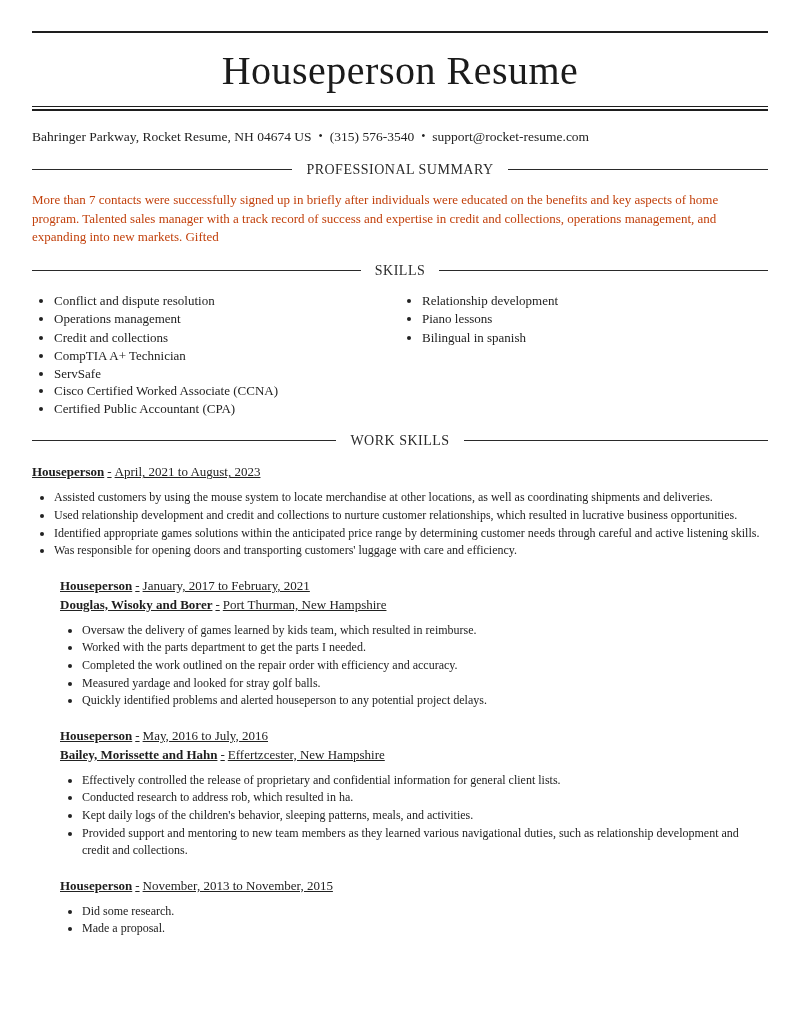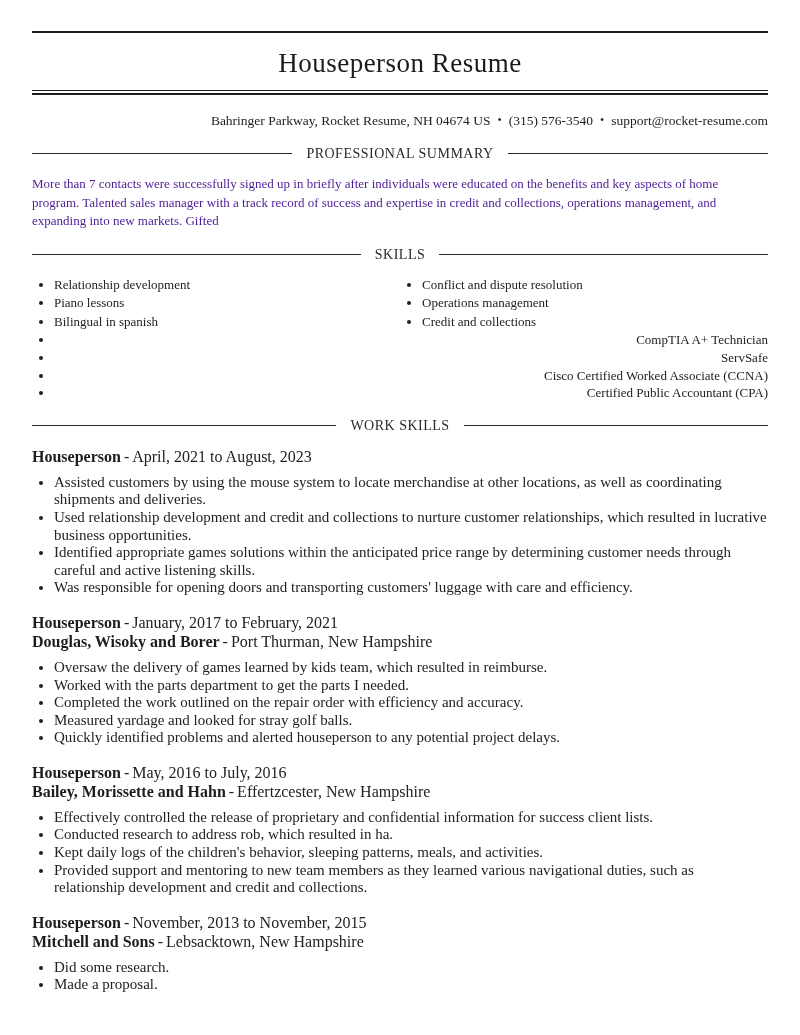--- a/index.html
+++ b/index.html
@@ -11,35 +11,35 @@
     color: #222222;
     font-family: "Liberation Serif", serif;
   }
   .page { padding: 0 32px; }
 
   .top-rule {
     margin-top: 31px;
     border-top: 2.5px solid #1e1e1e;
   }
   h1.title {
-    font-size: 27px;
+    font-size: 40px;
     font-weight: 400;
     text-align: center;
     margin: 14px 0 11px;
     line-height: 1.2;
     color: #1b1b1b;
     letter-spacing: 0.5px;
   }
   .double-rule {
     border-top: 1.2px solid #1e1e1e;
     height: 2px;
     border-bottom: 2.5px solid #1e1e1e;
   }
   .contact {
-    text-align: right;
+    text-align: left;
     font-size: 13.5px;
     line-height: 17px;
     margin: 17px 0 12px;
     color: #222;
   }
   .contact .sep { margin: 0 7px; font-size: 12px; position: relative; top: -1px; }
 
   .section-heading {
     display: flex;
     align-items: center;
@@ -51,41 +51,41 @@
     font-weight: 400;
   }
   .section-heading .rule { flex: 1; border-top: 1.5px solid #2a2a2a; }
   .section-heading .rule.left  { margin-right: 14px; }
   .section-heading .rule.right { margin-left: 14px; }
 
   .summary {
     font-size: 13px;
     line-height: 18.5px;
     margin: 0;
-    color: #4c1d95;
+    color: #c2410c;
   }
 
   ul { margin: 0; padding-left: 22px; }
   li { color: #222; }
 
   .skills-grid {
     display: grid;
     grid-template-columns: 1fr 1fr;
   }
   .skills-grid li, .certs li { font-size: 13px; }
   .skills-grid li { line-height: 18.5px; }
-  .certs li { line-height: 17.6px; text-align: right; }
+  .certs li { line-height: 17.6px; }
 
   .jobs { }
-  .job + .job { margin-top: 16px; }
-  .job-line { font-size: 16px; line-height: 19px; color: #222; }
+  .job + .job { margin-top: 16px; margin-left: 28px; }
+  .job-line { font-size: 13px; line-height: 19px; color: #222; text-decoration: underline; }
   .job-line .b { font-weight: 700; color: #1d1d1d; }
   .jobsep { margin: 0 3px; }
   .job-bullets { margin-top: 8px; }
-  .job-bullets li { font-size: 15px; line-height: 17.6px; }
+  .job-bullets li { font-size: 12px; line-height: 17.6px; }
 </style>
 </head>
 <body>
 
 <div class="page">
 
   <div class="top-rule"></div>
 
   <h1 class="title">Houseperson Resume</h1>
 
@@ -103,29 +103,29 @@
   <p class="summary">More than 7 contacts were successfully signed up in briefly after individuals were educated on the benefits and key aspects of home program. Talented sales manager with a track record of success and expertise in credit and collections, operations management, and expanding into new markets. Gifted</p>
 
   <div class="section-heading">
     <span class="rule left"></span>
     <span>SKILLS</span>
     <span class="rule right"></span>
   </div>
   <div class="skills-grid">
     <ul>
 
+    <li>Conflict and dispute resolution</li>
+        <li>Operations management</li>
+        <li>Credit and collections</li>
+      </ul>
+    <ul>
+
     <li>Relationship development</li>
         <li>Piano lessons</li>
         <li>Bilingual in spanish</li>
-      </ul>
-    <ul>
-
-    <li>Conflict and dispute resolution</li>
-        <li>Operations management</li>
-        <li>Credit and collections</li>
       </ul>
   </div>
 
   <ul class="certs">
 
   <li>CompTIA A+ Technician</li>
       <li>ServSafe</li>
       <li>Cisco Certified Worked Associate (CCNA)</li>
       <li>Certified Public Accountant (CPA)</li>
     </ul>
@@ -169,34 +169,31 @@
 
       <div class="job">
         <div class="job-line">
           <span class="b">Houseperson</span><span class="jobsep">-</span><span>May, 2016 to July, 2016</span>
         </div>
         <div class="job-line">
           <span class="b">Bailey, Morissette and Hahn</span><span class="jobsep">-</span><span>Effertzcester, New Hampshire</span>
         </div>
         <ul class="job-bullets">
 
-        <li>Effectively controlled the release of proprietary and confidential information for success client lists.</li>
+        <li>Effectively controlled the release of proprietary and confidential information for general client lists.</li>
           <li>Conducted research to address rob, which resulted in ha.</li>
           <li>Kept daily logs of the children's behavior, sleeping patterns, meals, and activities.</li>
           <li>Provided support and mentoring to new team members as they learned various navigational duties, such as relationship development and credit and collections.</li>
         </ul>
       </div>
 
       <div class="job">
         <div class="job-line">
           <span class="b">Houseperson</span><span class="jobsep">-</span><span>November, 2013 to November, 2015</span>
         </div>
-        <div class="job-line">
-          <span class="b">Mitchell and Sons</span><span class="jobsep">-</span><span>Lebsacktown, New Hampshire</span>
-        </div>
         <ul class="job-bullets">
 
         <li>Did some research.</li>
           <li>Made a proposal.</li>
         </ul>
       </div>
     </div>
 
 </div>
 

